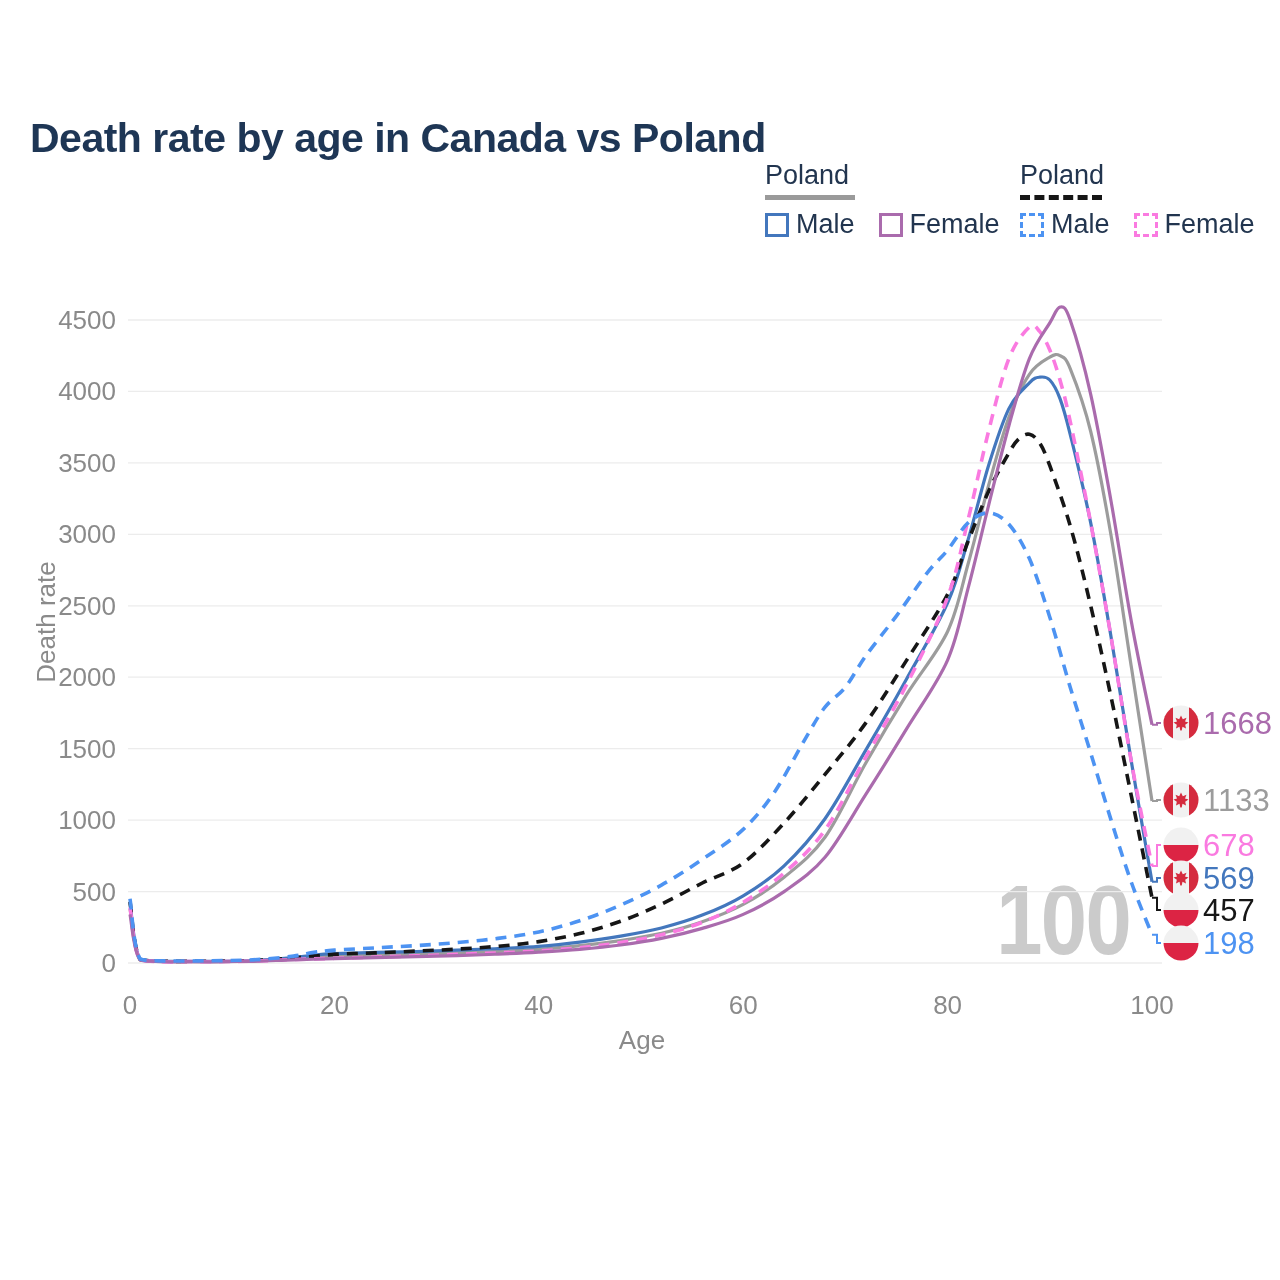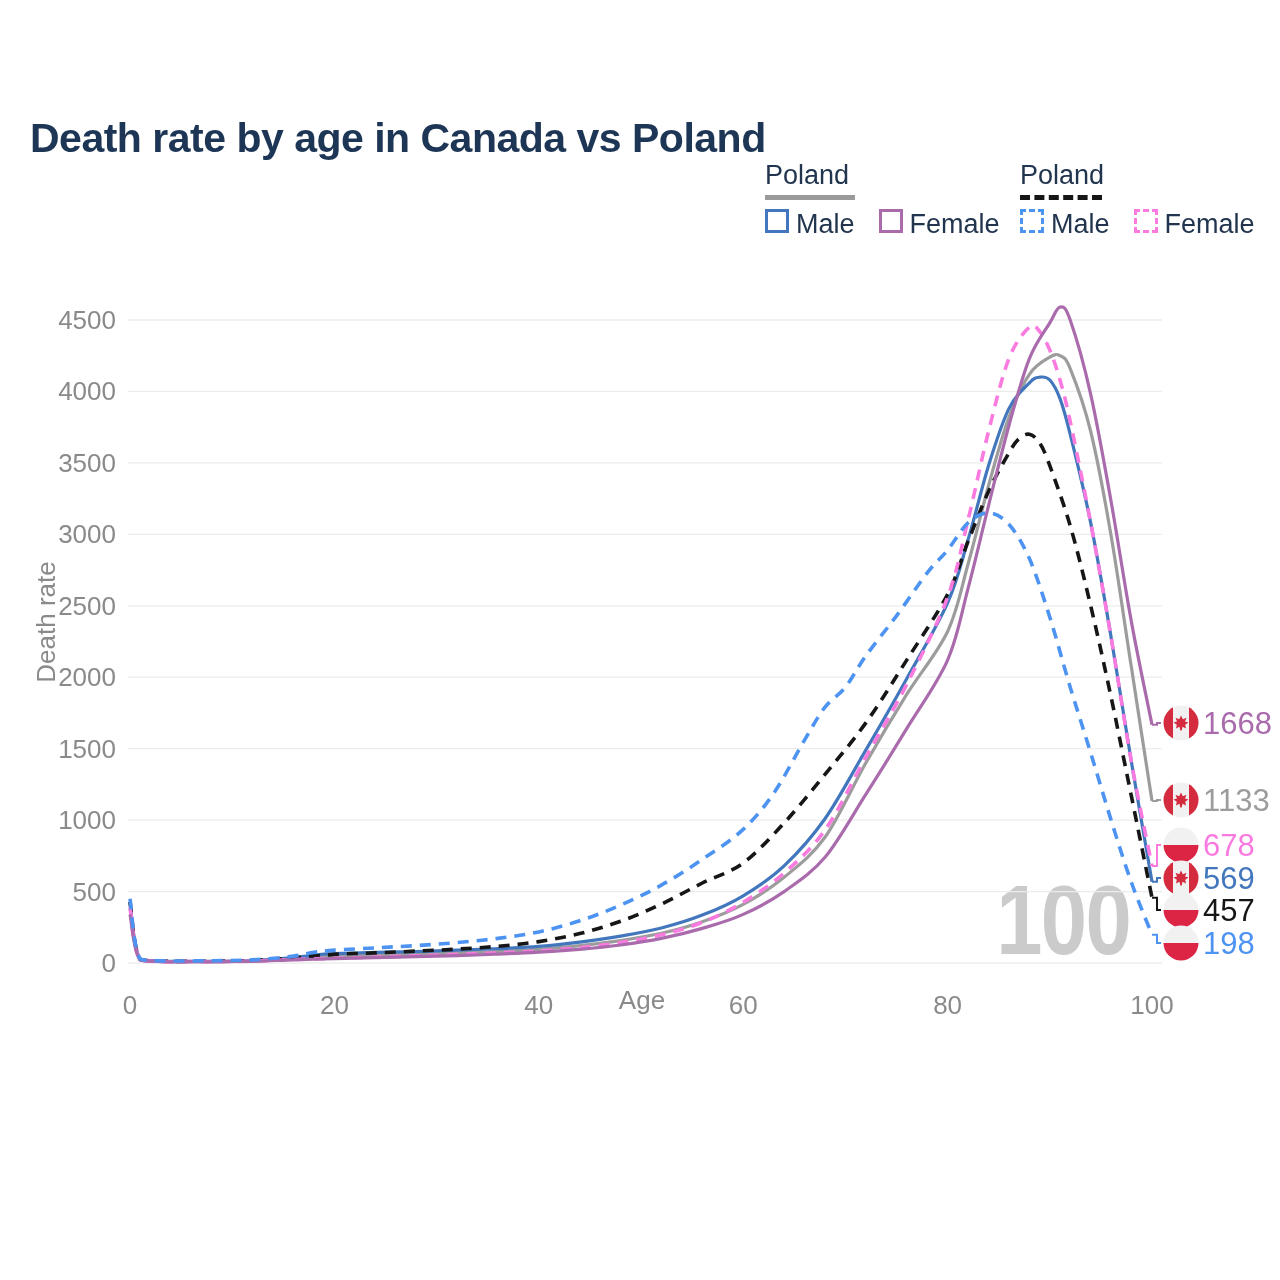--- a/index.html
+++ b/index.html
@@ -10,26 +10,26 @@
   .title{
     position:absolute;left:30px;top:88px;z-index:3;
     font-size:41px;font-weight:700;color:#1e3655;letter-spacing:-0.5px;
   }
   .legend-group{position:absolute;top:160px;z-index:3}
   .legend-group.canada{left:765px}
   .legend-group.poland{left:1020px}
   .lg-title{font-size:27px;color:#22354f}
   .lg-underline{margin-top:4px}
   .lg-items{display:flex;align-items:center;margin-top:9px}
-  .legend-item{display:flex;align-items:flex-start;margin-right:24px}
+  .legend-item{display:flex;align-items:center;margin-right:24px}
   .swatch{width:24px;height:24px;box-sizing:border-box;border:3px solid #999;margin-right:7px;background:#fff}
   .lg-label{font-size:27px;color:#22354f}
   .axis-label{position:absolute;font-size:26px;color:#8a8a8a;z-index:3;white-space:nowrap}
   #ylab{left:46px;top:622px;transform:translate(-50%,-50%) rotate(-90deg)}
-  #xlab{left:642px;top:1000px;transform:translate(-50%,-50%)}
+  #xlab{left:642px;top:1040px;transform:translate(-50%,-50%)}
   .watermark{
     position:absolute;z-index:1;left:940px;top:870px;width:190px;text-align:right;
     font-size:99px;font-weight:700;color:#cbcbcb;line-height:1;
     transform:scaleX(.84);transform-origin:100% 50%;letter-spacing:-2px;
   }
   #plot{position:absolute;left:0;top:0;z-index:2}
   .footer{position:absolute;left:40px;top:1103px;z-index:3;font-size:25px;color:#6f6f6f;line-height:38px}
 </style>
 </head>
 <body>

